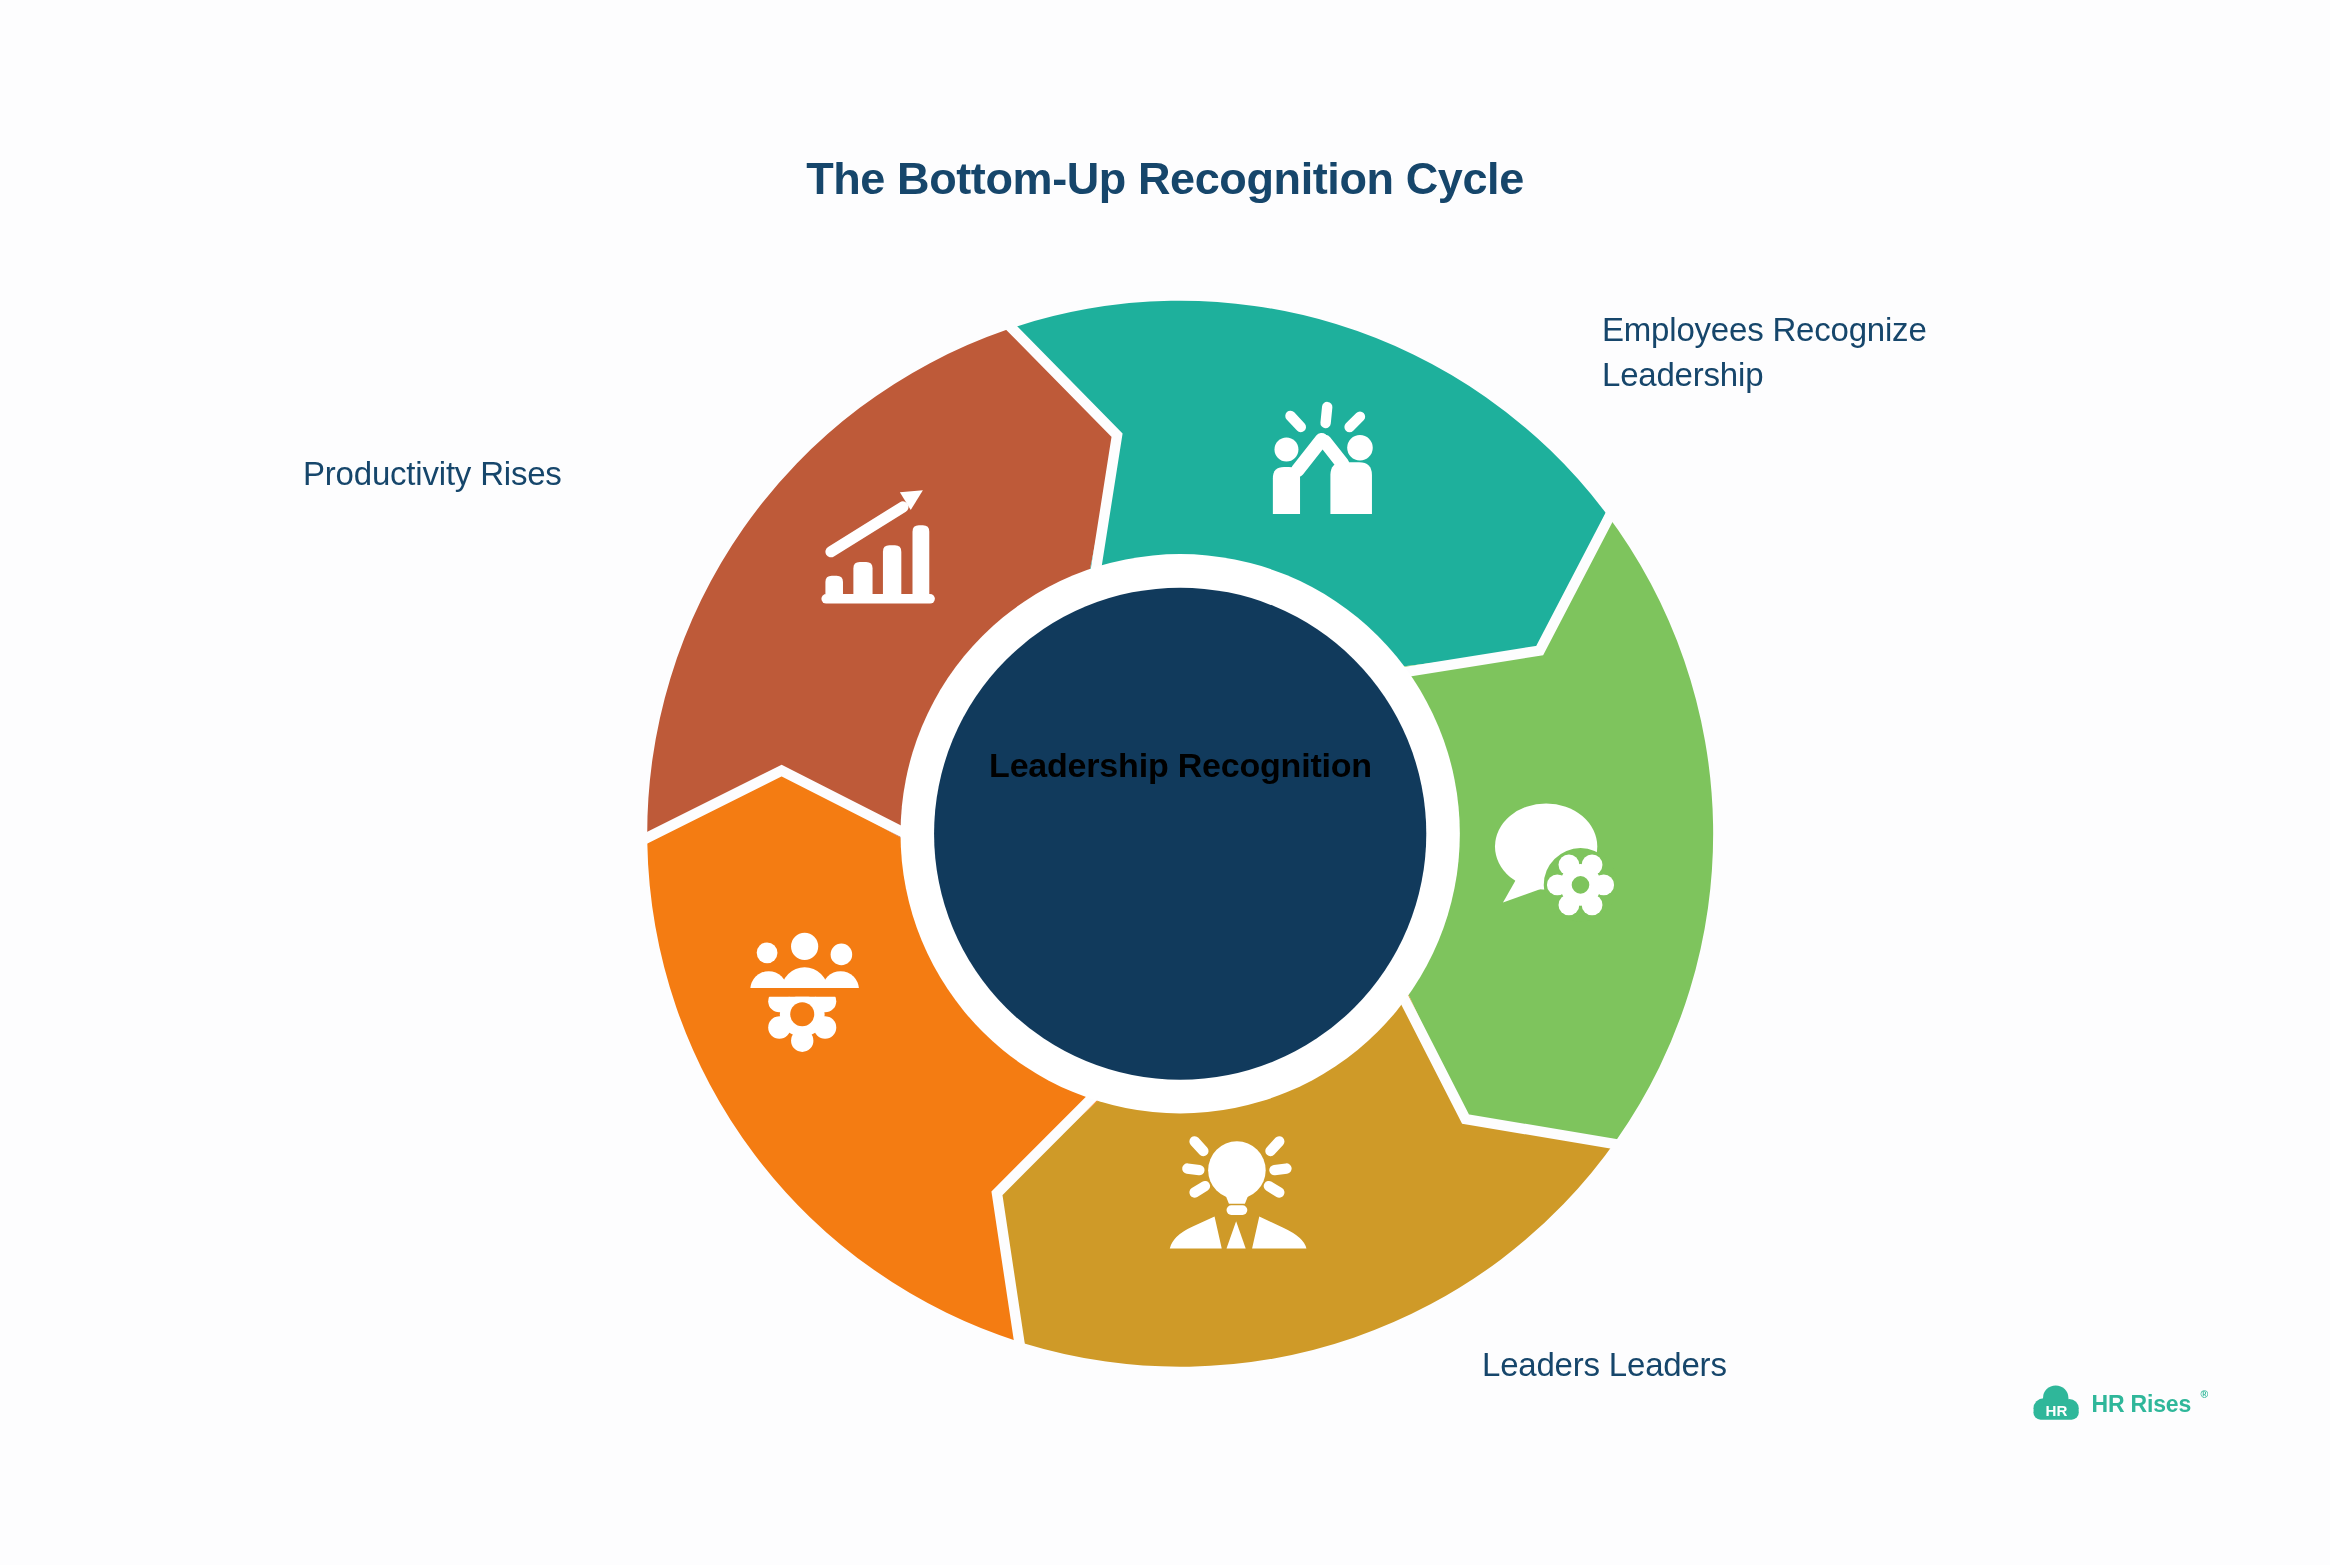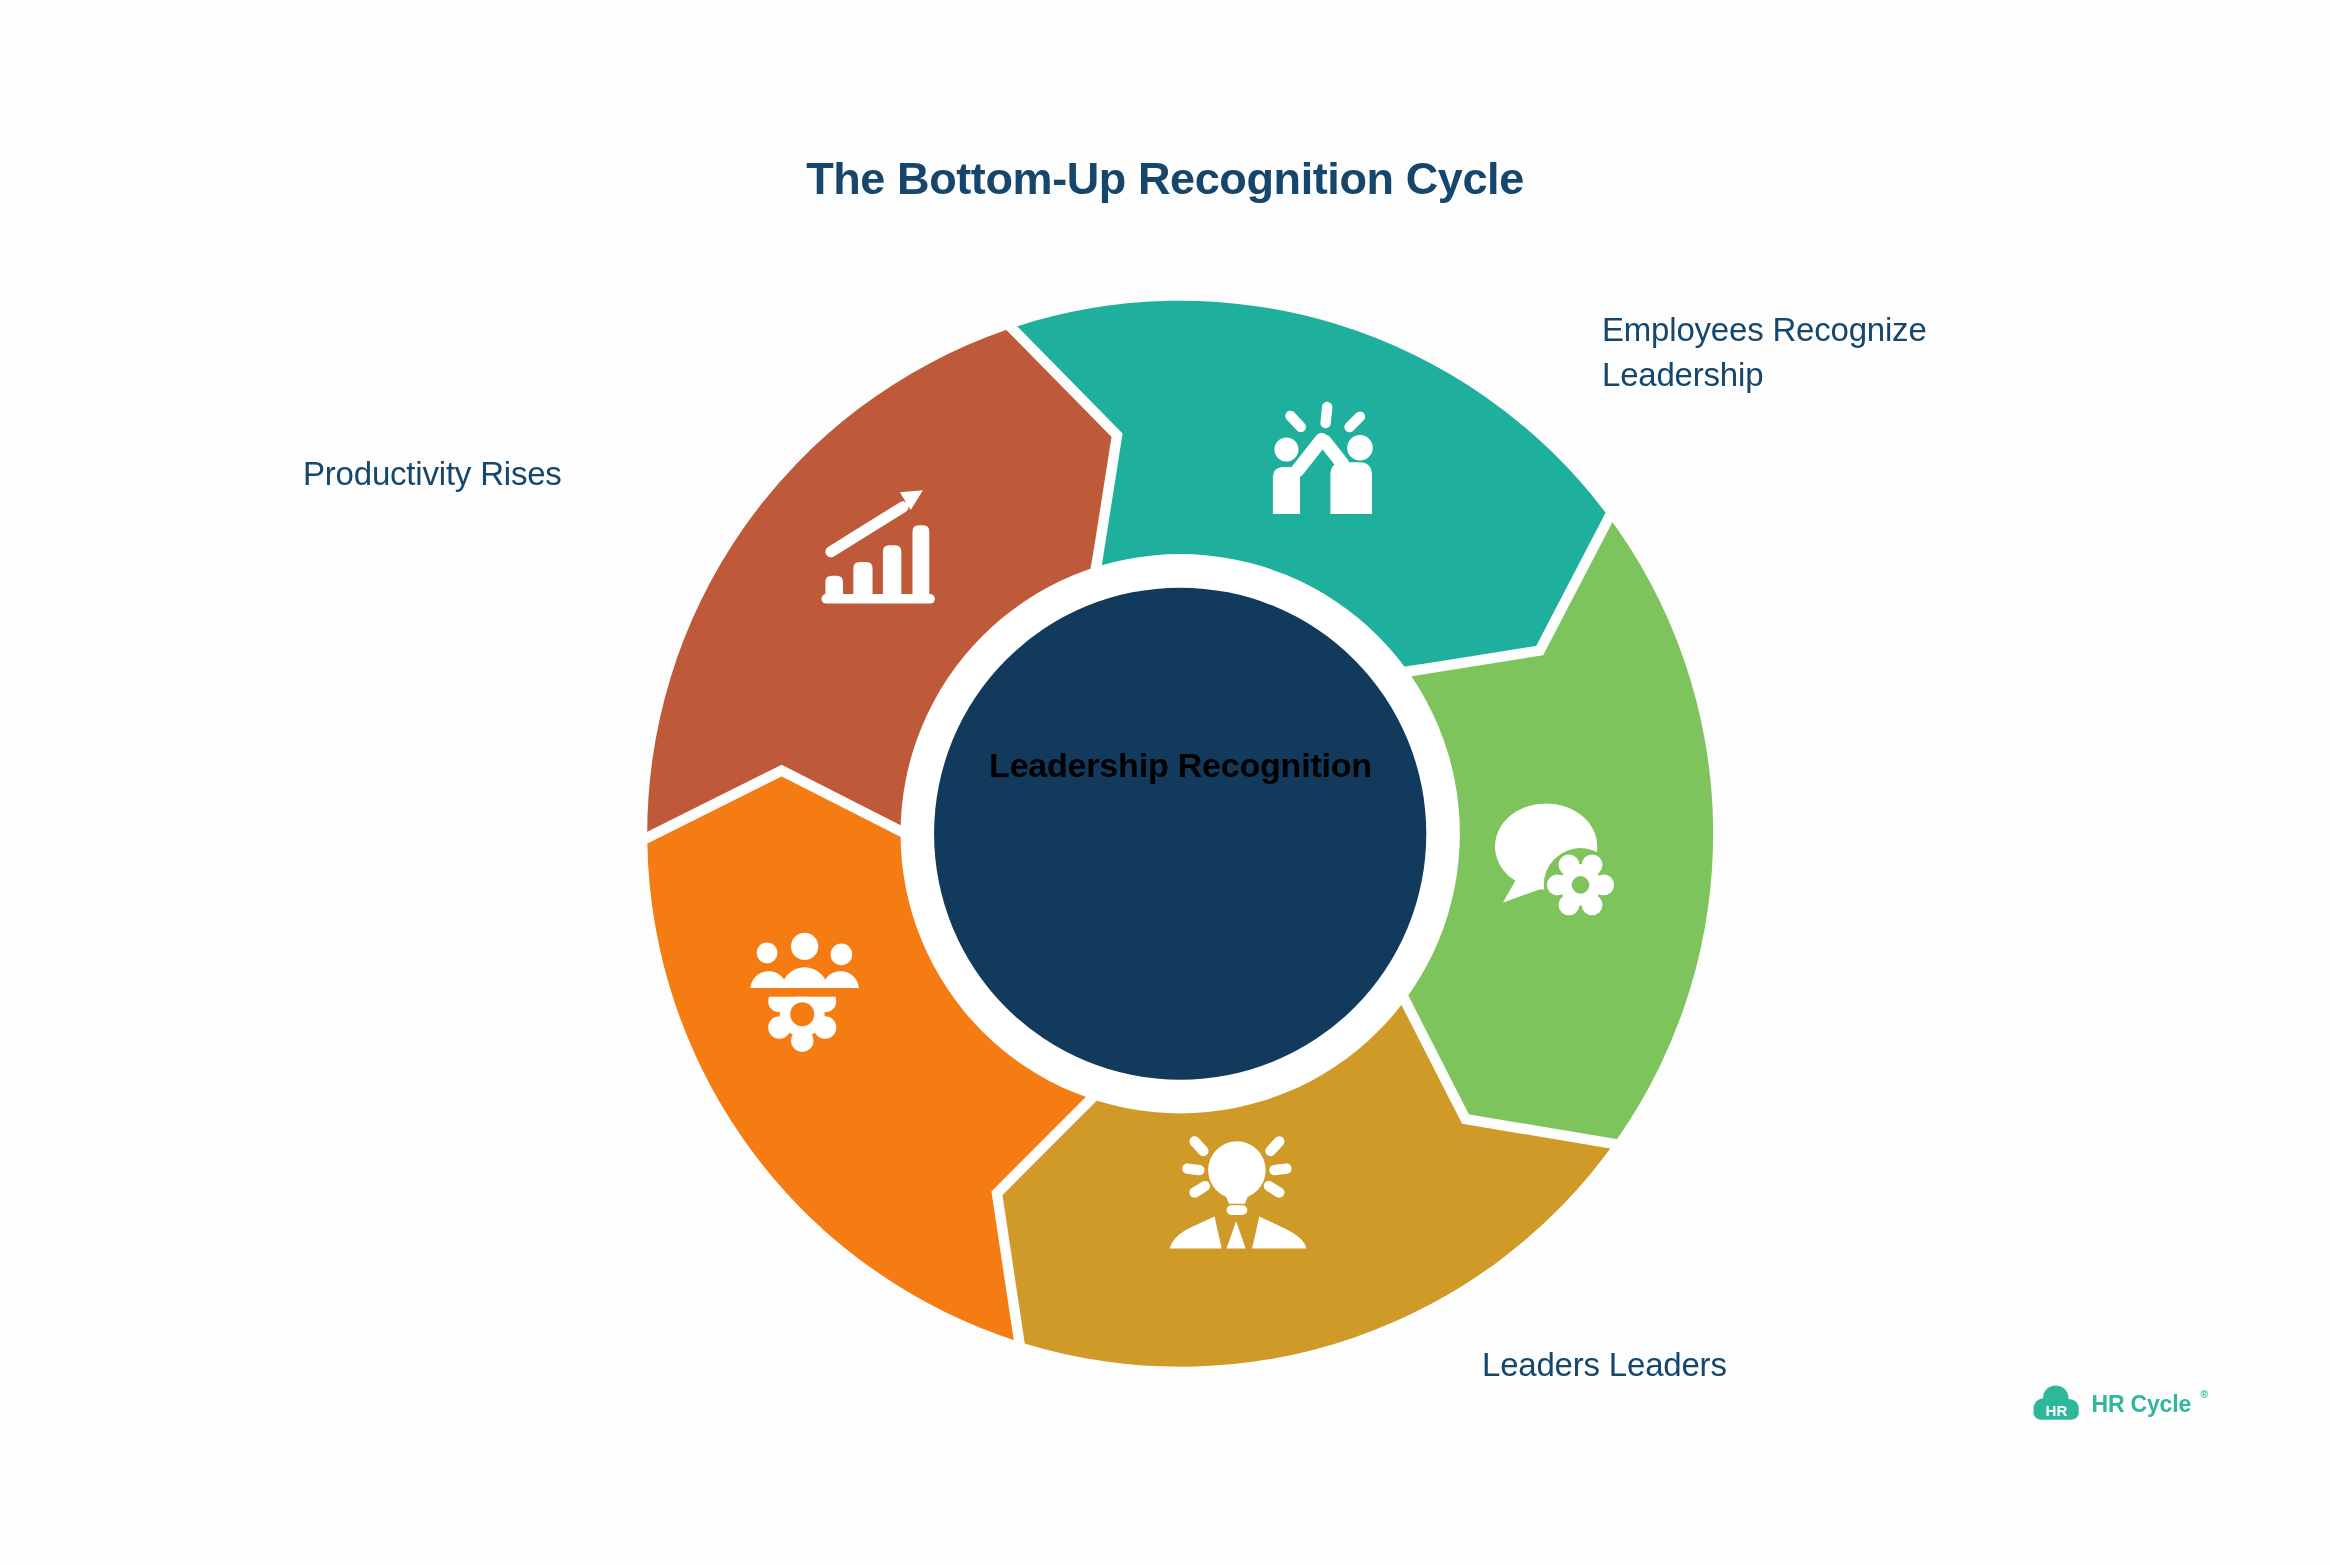--- a/index.html
+++ b/index.html
@@ -146,18 +146,18 @@
   <div class="logo">
     <svg width="51" height="43" viewBox="0 0 64 54">
       <g class="fill-brand" fill="#2FB79A">
         <circle cx="16" cy="32" r="13"></circle>
         <circle cx="31" cy="19" r="16"></circle>
         <circle cx="48" cy="32" r="12"></circle>
         <rect x="3" y="28" width="57" height="18" rx="9"></rect>
       </g>
       <text x="32" y="42" text-anchor="middle" font-size="19" font-weight="bold" fill="#FFFFFF">HR</text>
     </svg>
-    <span class="logo-text fill-brand-text" style="color: rgb(47, 183, 154);">HR Cycle</span>
+    <span class="logo-text fill-brand-text" style="color: rgb(47, 183, 154);">HR Rises</span>
     <sup class="reg fill-brand-text" style="color: rgb(47, 183, 154);">®</sup>
   </div>
 
 </div>
 
 
 </body></html>

